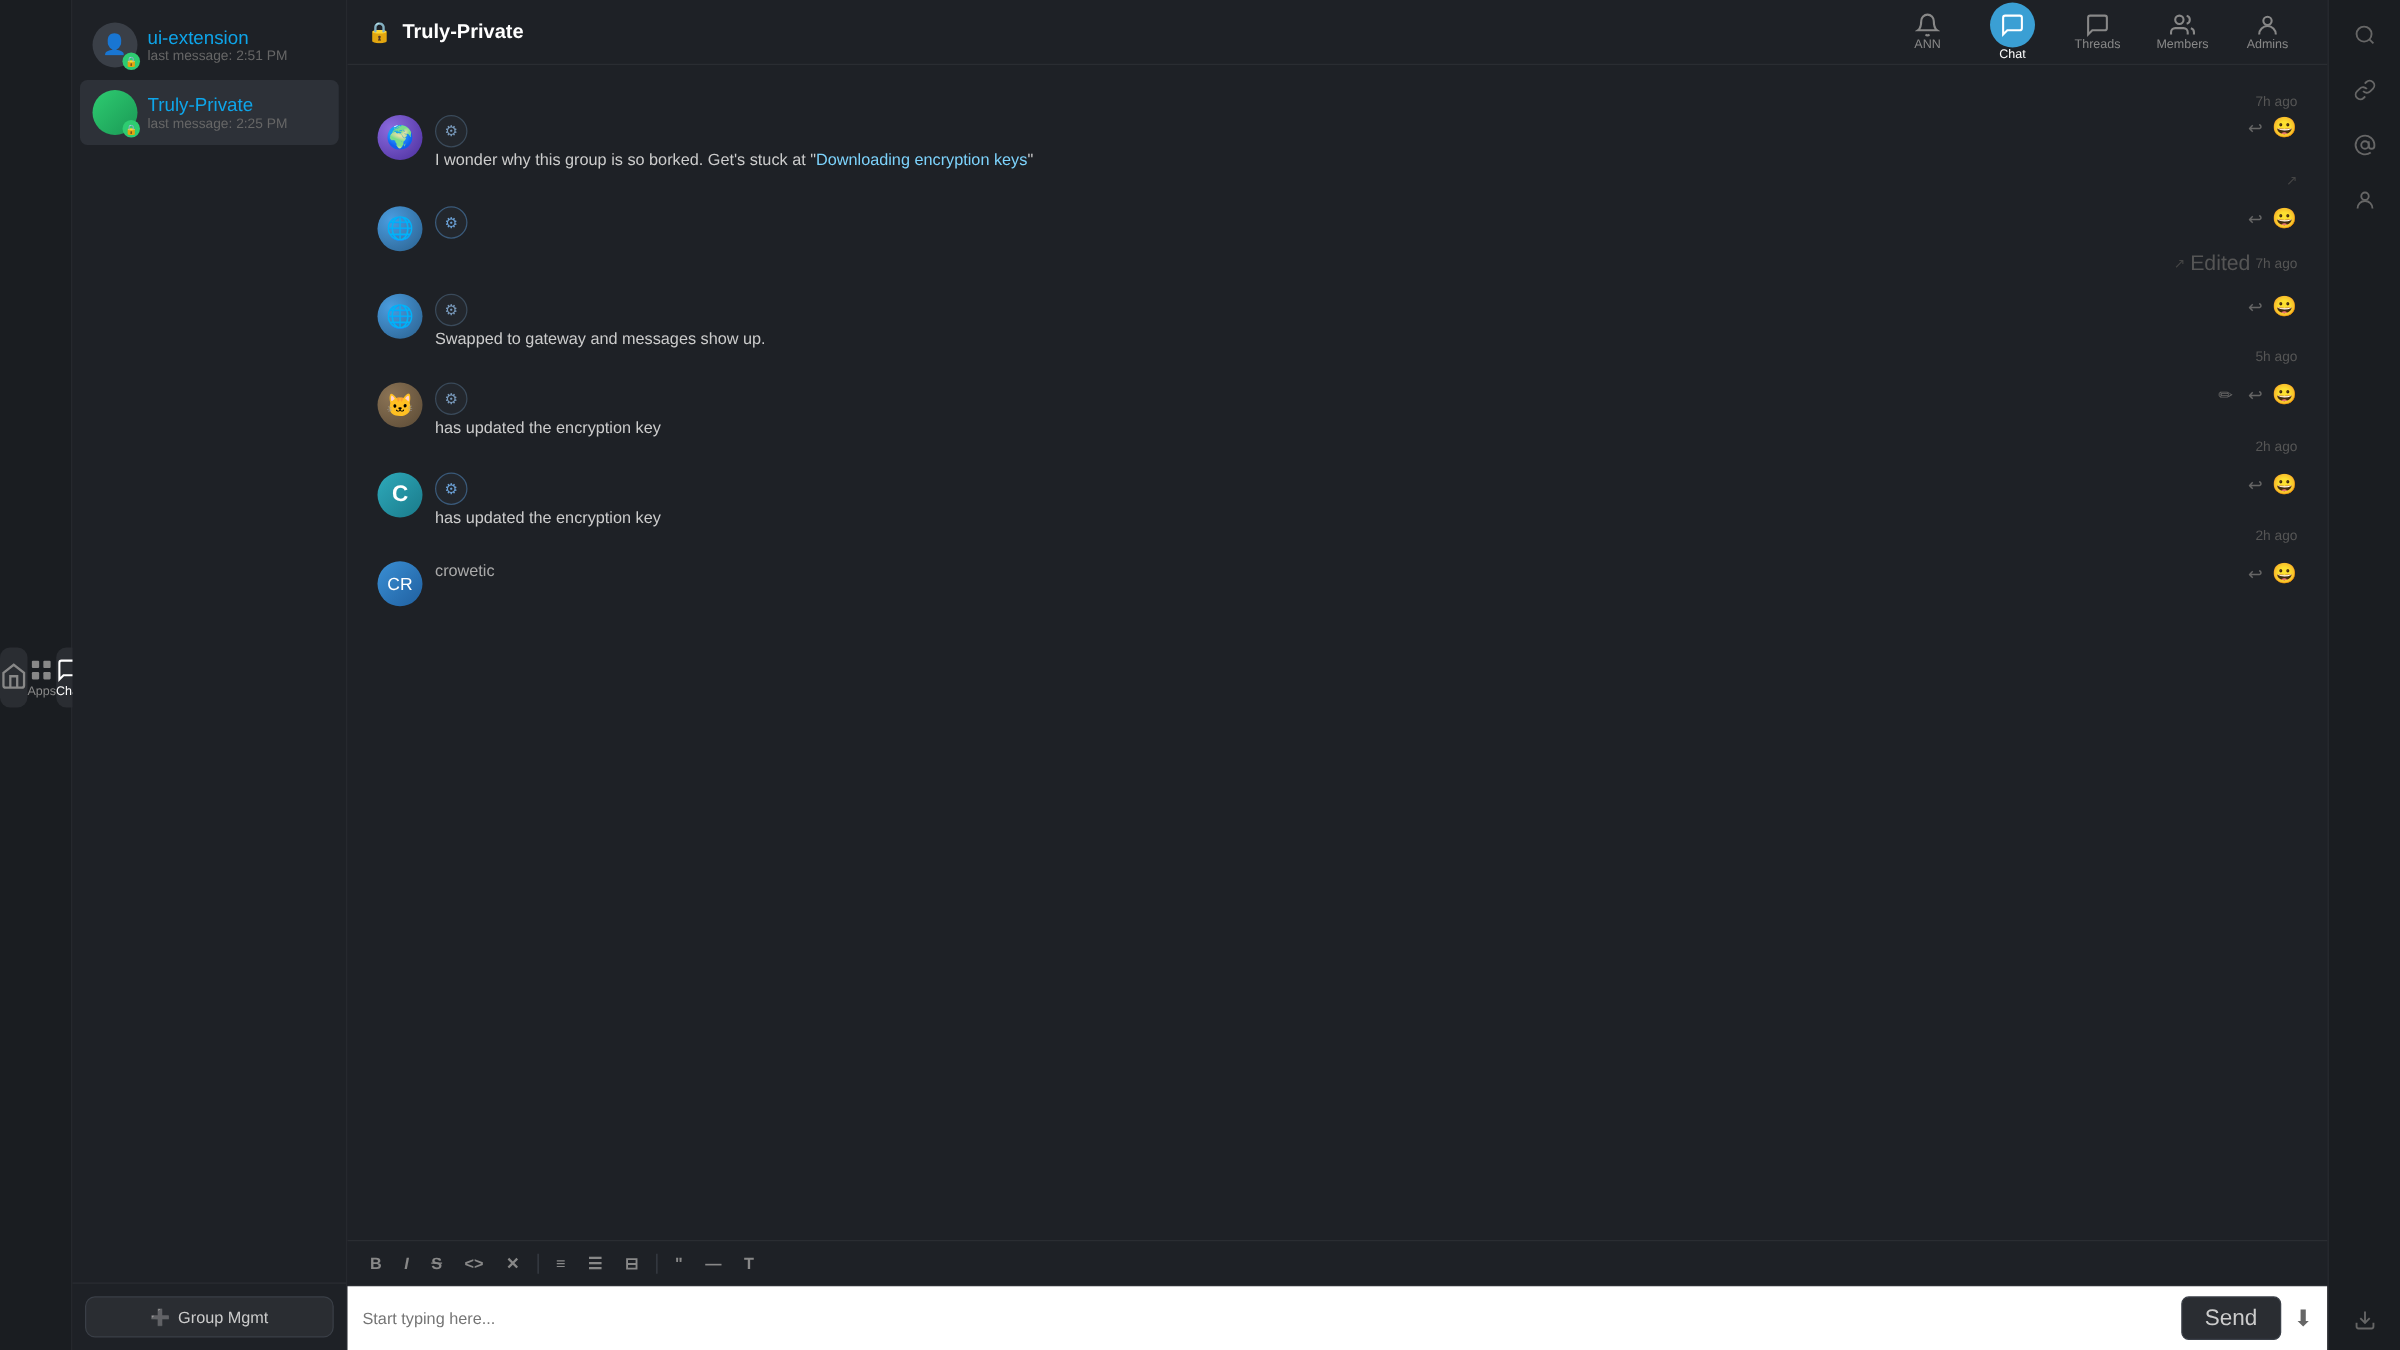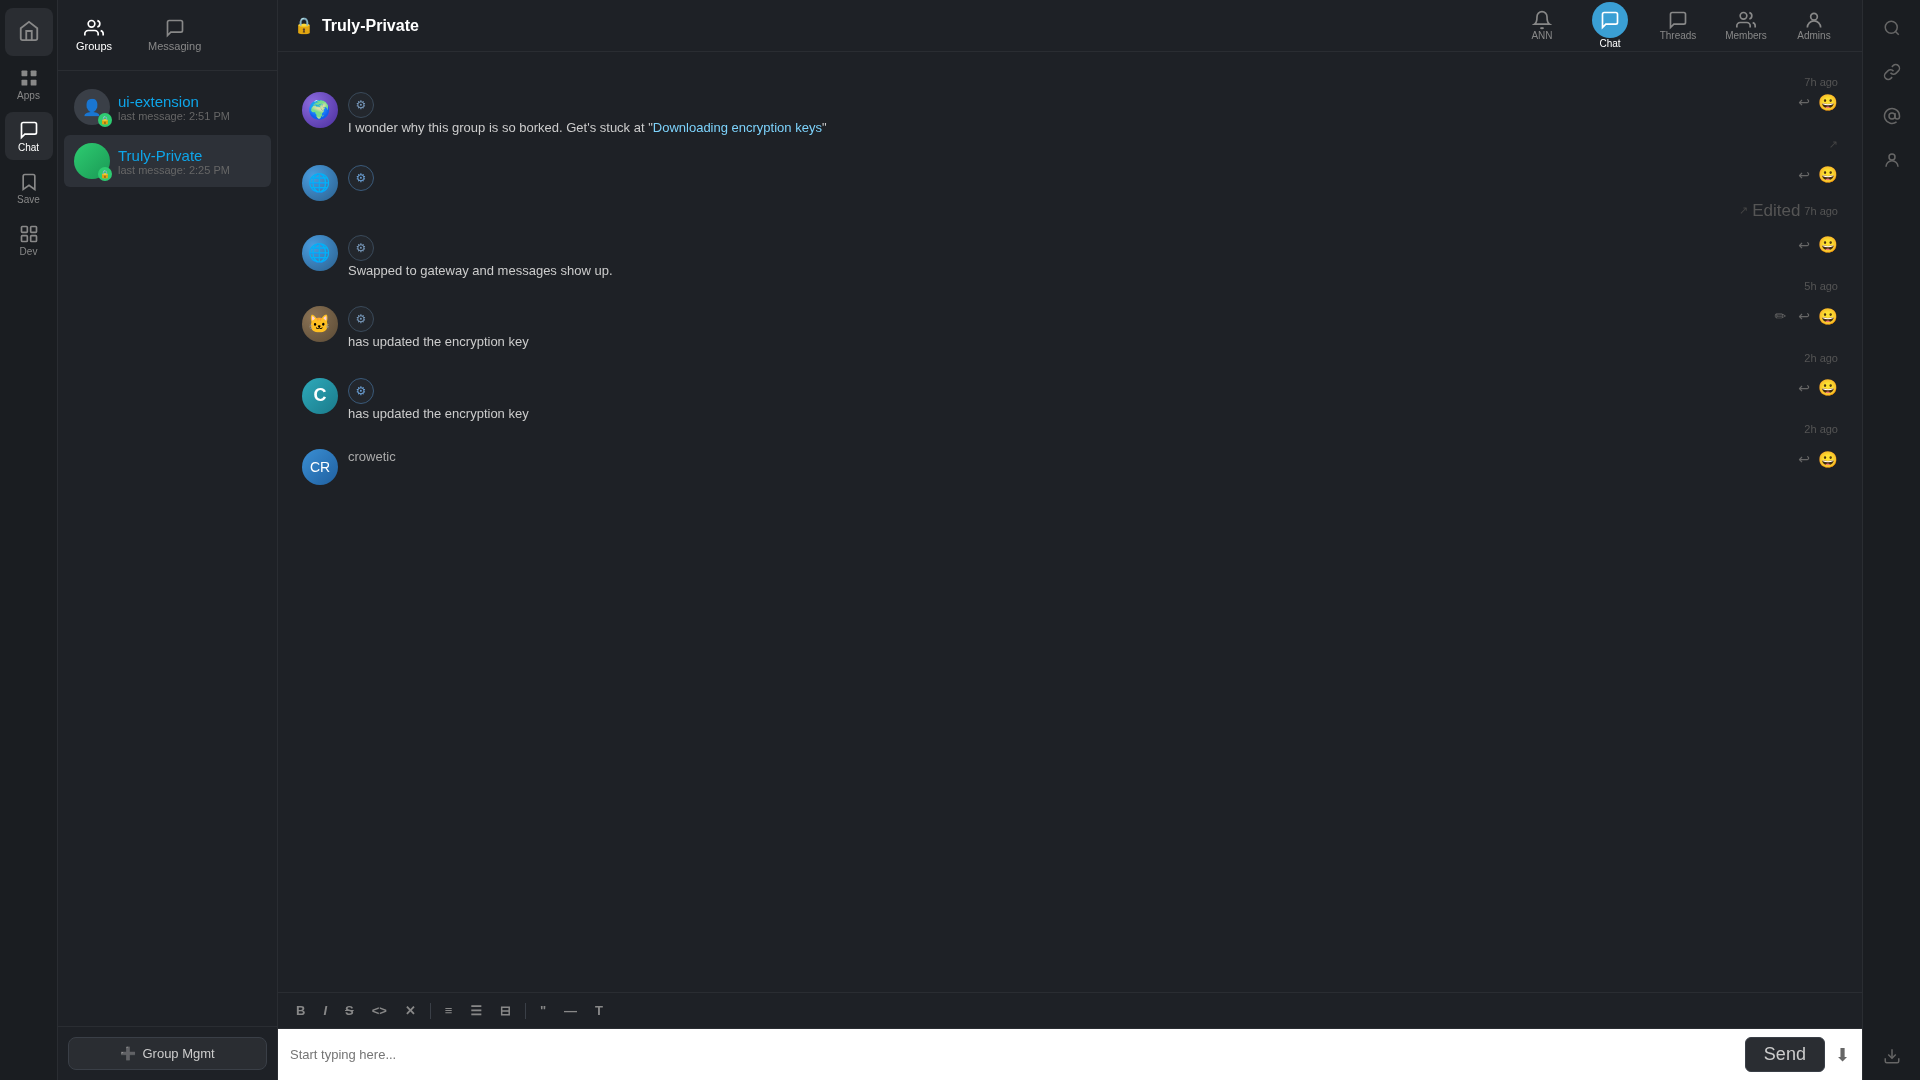--- a/index.html
+++ b/index.html
@@ -12,21 +12,20 @@
       width: 1920px;
       height: 1080px;
       overflow: hidden;
     }
 
     
     .icon-bar {
       width: 58px;
       background: #1a1d21;
       display: flex;
-      flex-direction: column;
       align-items: center;
       padding-top: 8px;
       border-right: 1px solid #2a2d32;
       flex-shrink: 0;
     }
     .icon-bar-item {
       width: 48px;
       height: 48px;
       display: flex;
       flex-direction: column;
@@ -412,37 +411,20 @@
         <rect x="3" y="3" width="7" height="7" rx="1"></rect>
           <rect x="14" y="3" width="7" height="7" rx="1"></rect>
         <rect x="3" y="14" width="7" height="7" rx="1"></rect>
           <rect x="14" y="14" width="7" height="7" rx="1"></rect>
       </svg>
       <span>Dev</span>
     </div>
   </div>
 
   <div class="channel-list">
-    <div class="channel-list-header">
-      <div class="channel-list-header-item active">
-        <svg width="20" height="20" viewBox="0 0 24 24" fill="none" stroke="currentColor" stroke-width="2">
-          <path d="M17 21v-2a4 4 0 0 0-4-4H5a4 4 0 0 0-4 4v2"></path>
-          <circle cx="9" cy="7" r="4"></circle>
-          <path d="M23 21v-2a4 4 0 0 0-3-3.87"></path>
-          <path d="M16 3.13a4 4 0 0 1 0 7.75"></path>
-        </svg>
-        <span>Groups</span>
-      </div>
-      <div class="channel-list-header-item">
-        <svg width="20" height="20" viewBox="0 0 24 24" fill="none" stroke="currentColor" stroke-width="2">
-          <path d="M21 15a2 2 0 0 1-2 2H7l-4 4V5a2 2 0 0 1 2-2h14a2 2 0 0 1 2 2z"></path>
-        </svg>
-        <span>Messaging</span>
-      </div>
-    </div>
     <div class="channel-items">
       <div class="channel-item">
         <div class="channel-avatar">
           <span style="font-size:16px;">👤</span>
           <div class="lock-badge">🔒</div>
         </div>
         <div class="channel-info">
           <div class="channel-name">ui-extension</div>
           <div class="channel-last">last message: 2:51 PM</div>
         </div>

